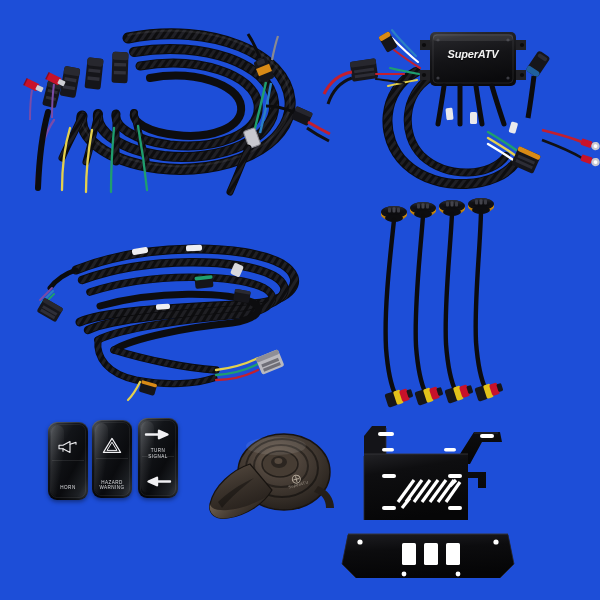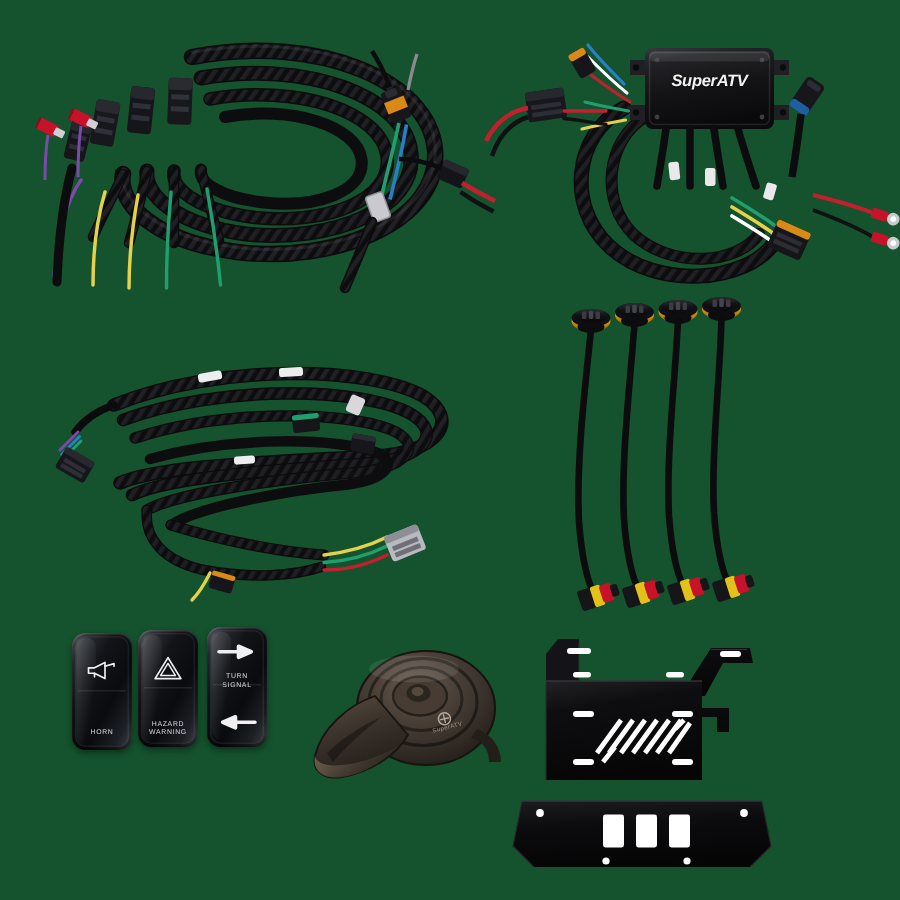--- a/index.html
+++ b/index.html
@@ -1,18 +1,18 @@
 <!DOCTYPE html>
 <html><head>
 <meta charset="utf-8">
 <style>
   html,body{margin:0;padding:0;background:#ffffff;}
   body{width:600px;height:600px;overflow:hidden;
        font-family:"Liberation Sans",sans-serif;}
-  .stage{position:relative;width:600px;height:600px;background:#14532d;}
+  .stage{position:relative;width:600px;height:600px;background:#1d4ed8;}
   .part{position:absolute;}
 
   
   svg{display:block;overflow:visible;}
 
   
   .switch{
     position:absolute;width:40px;height:78px;border-radius:9px;
     background:linear-gradient(118deg,#5c6066 0%,#2b2e33 13%,#121418 34%,
                #0a0b0e 62%,#1d2024 84%,#43474d 100%);

